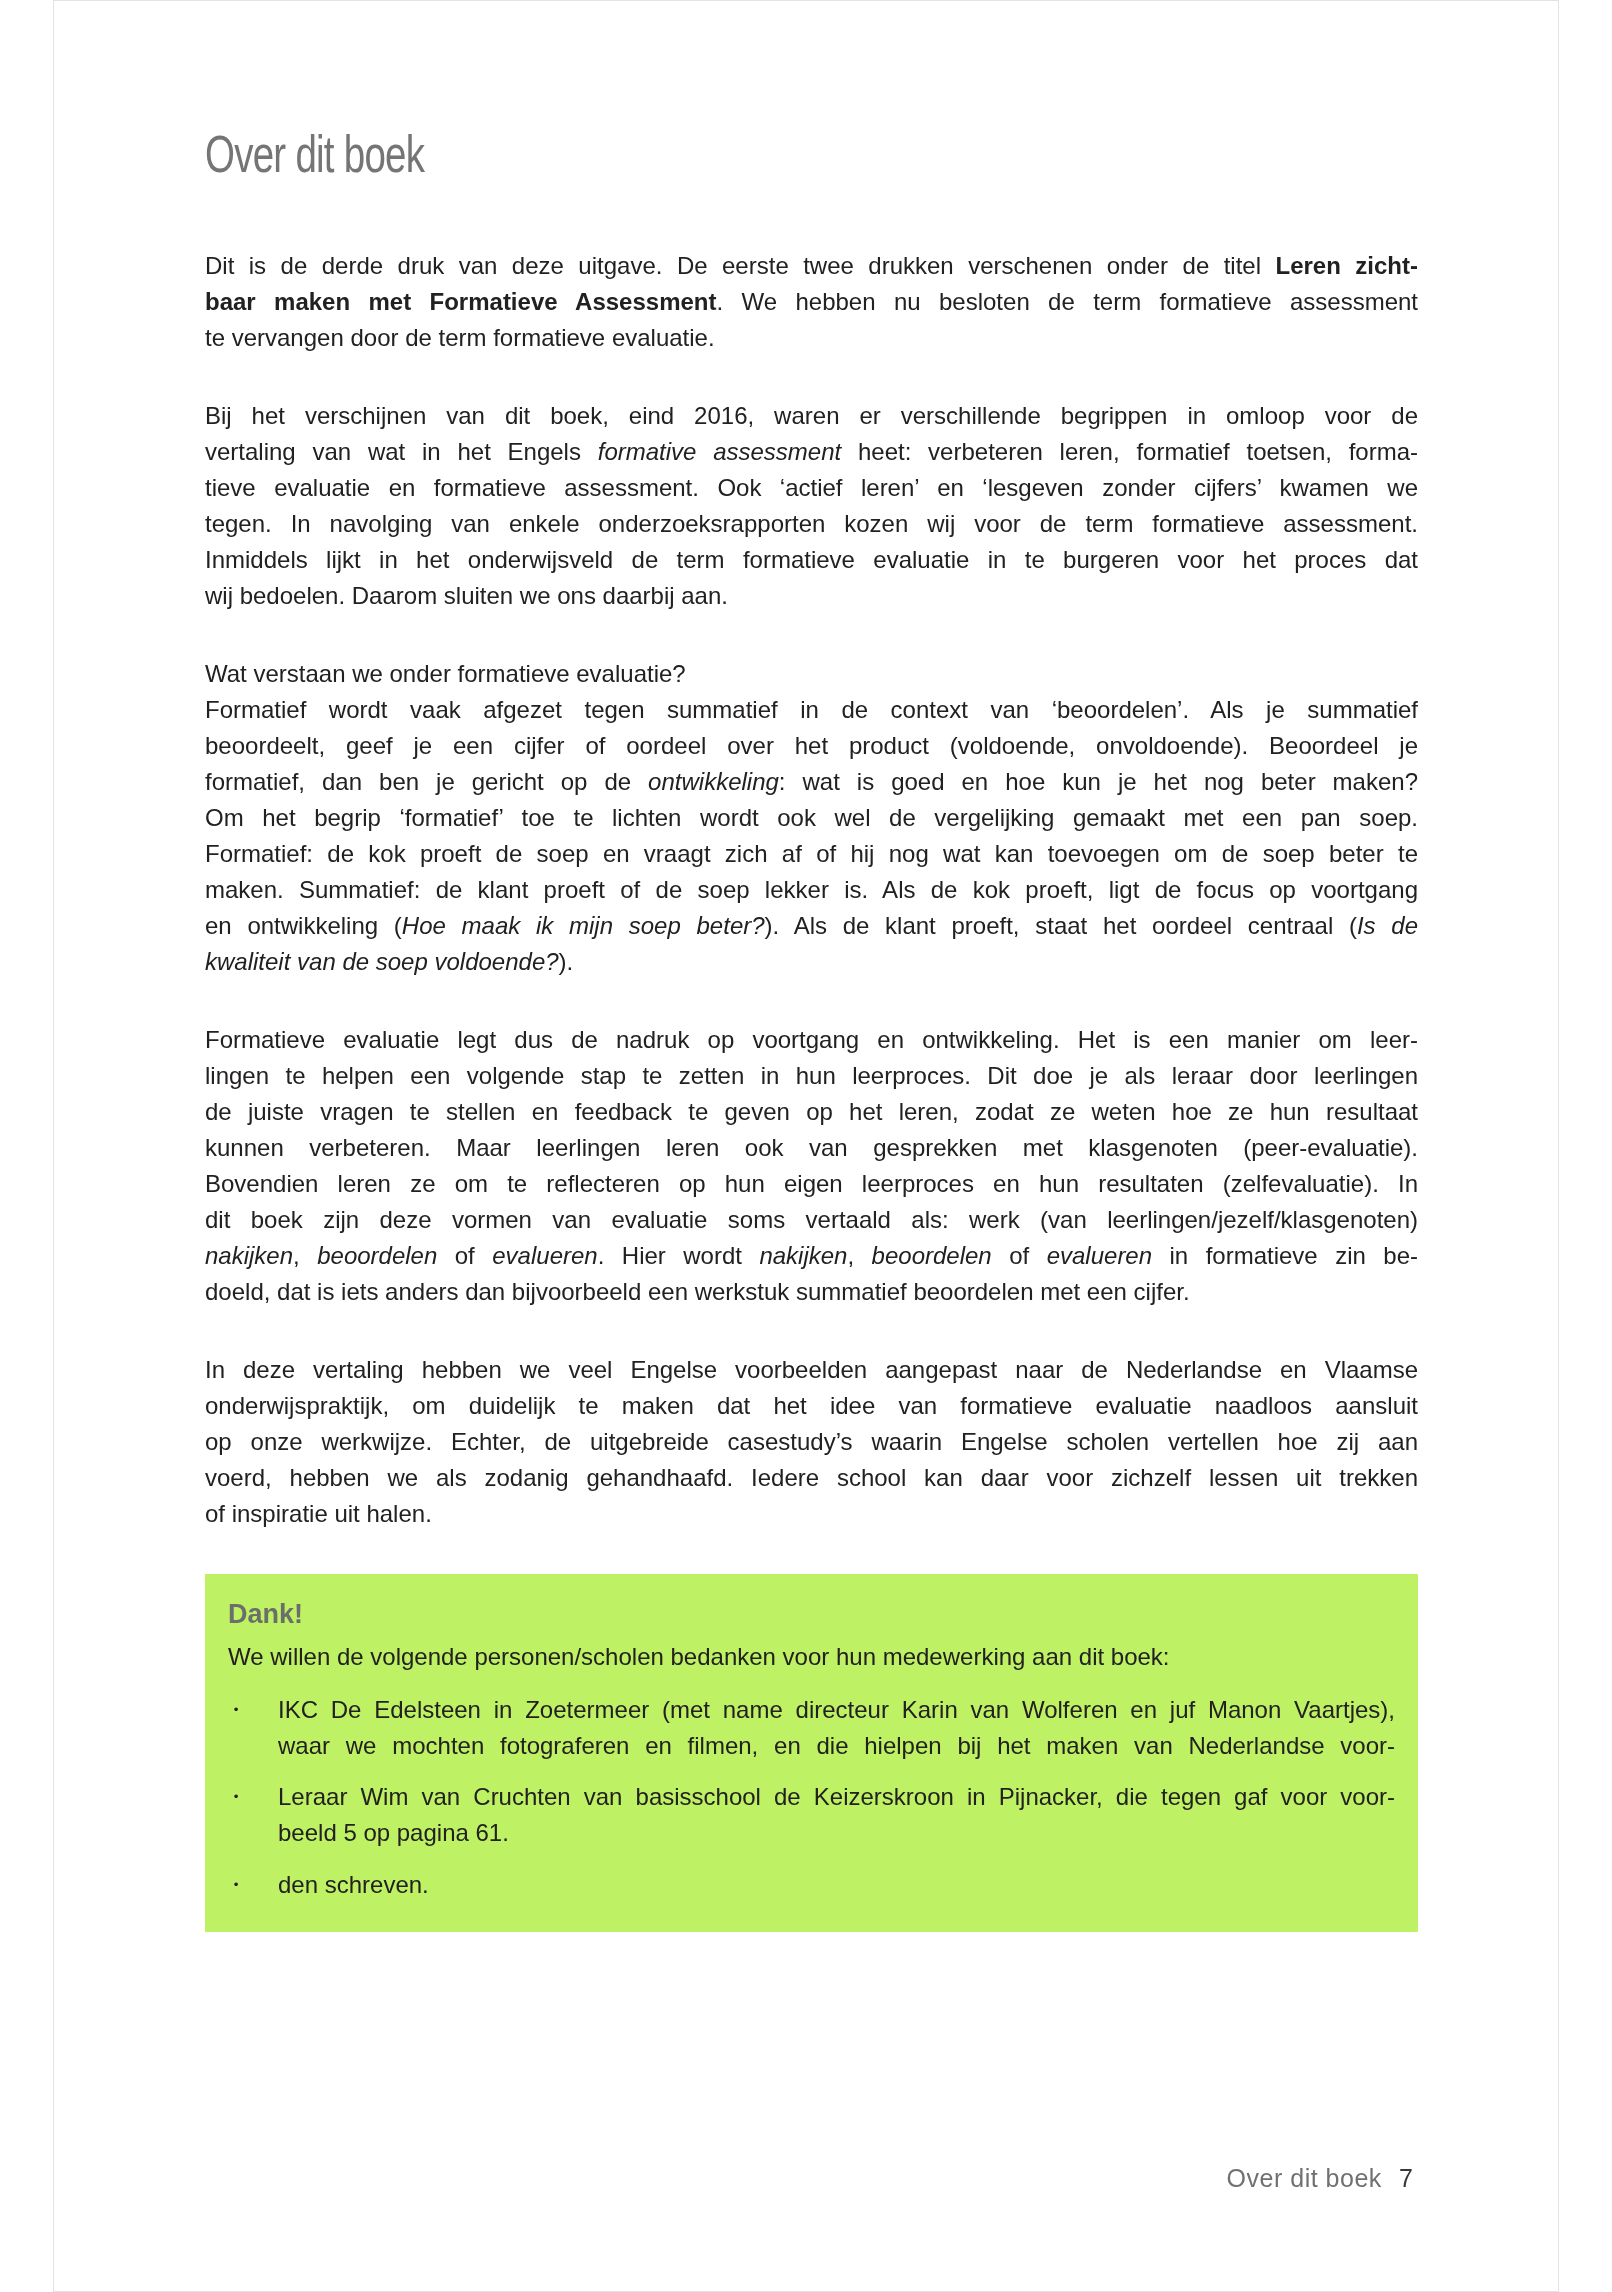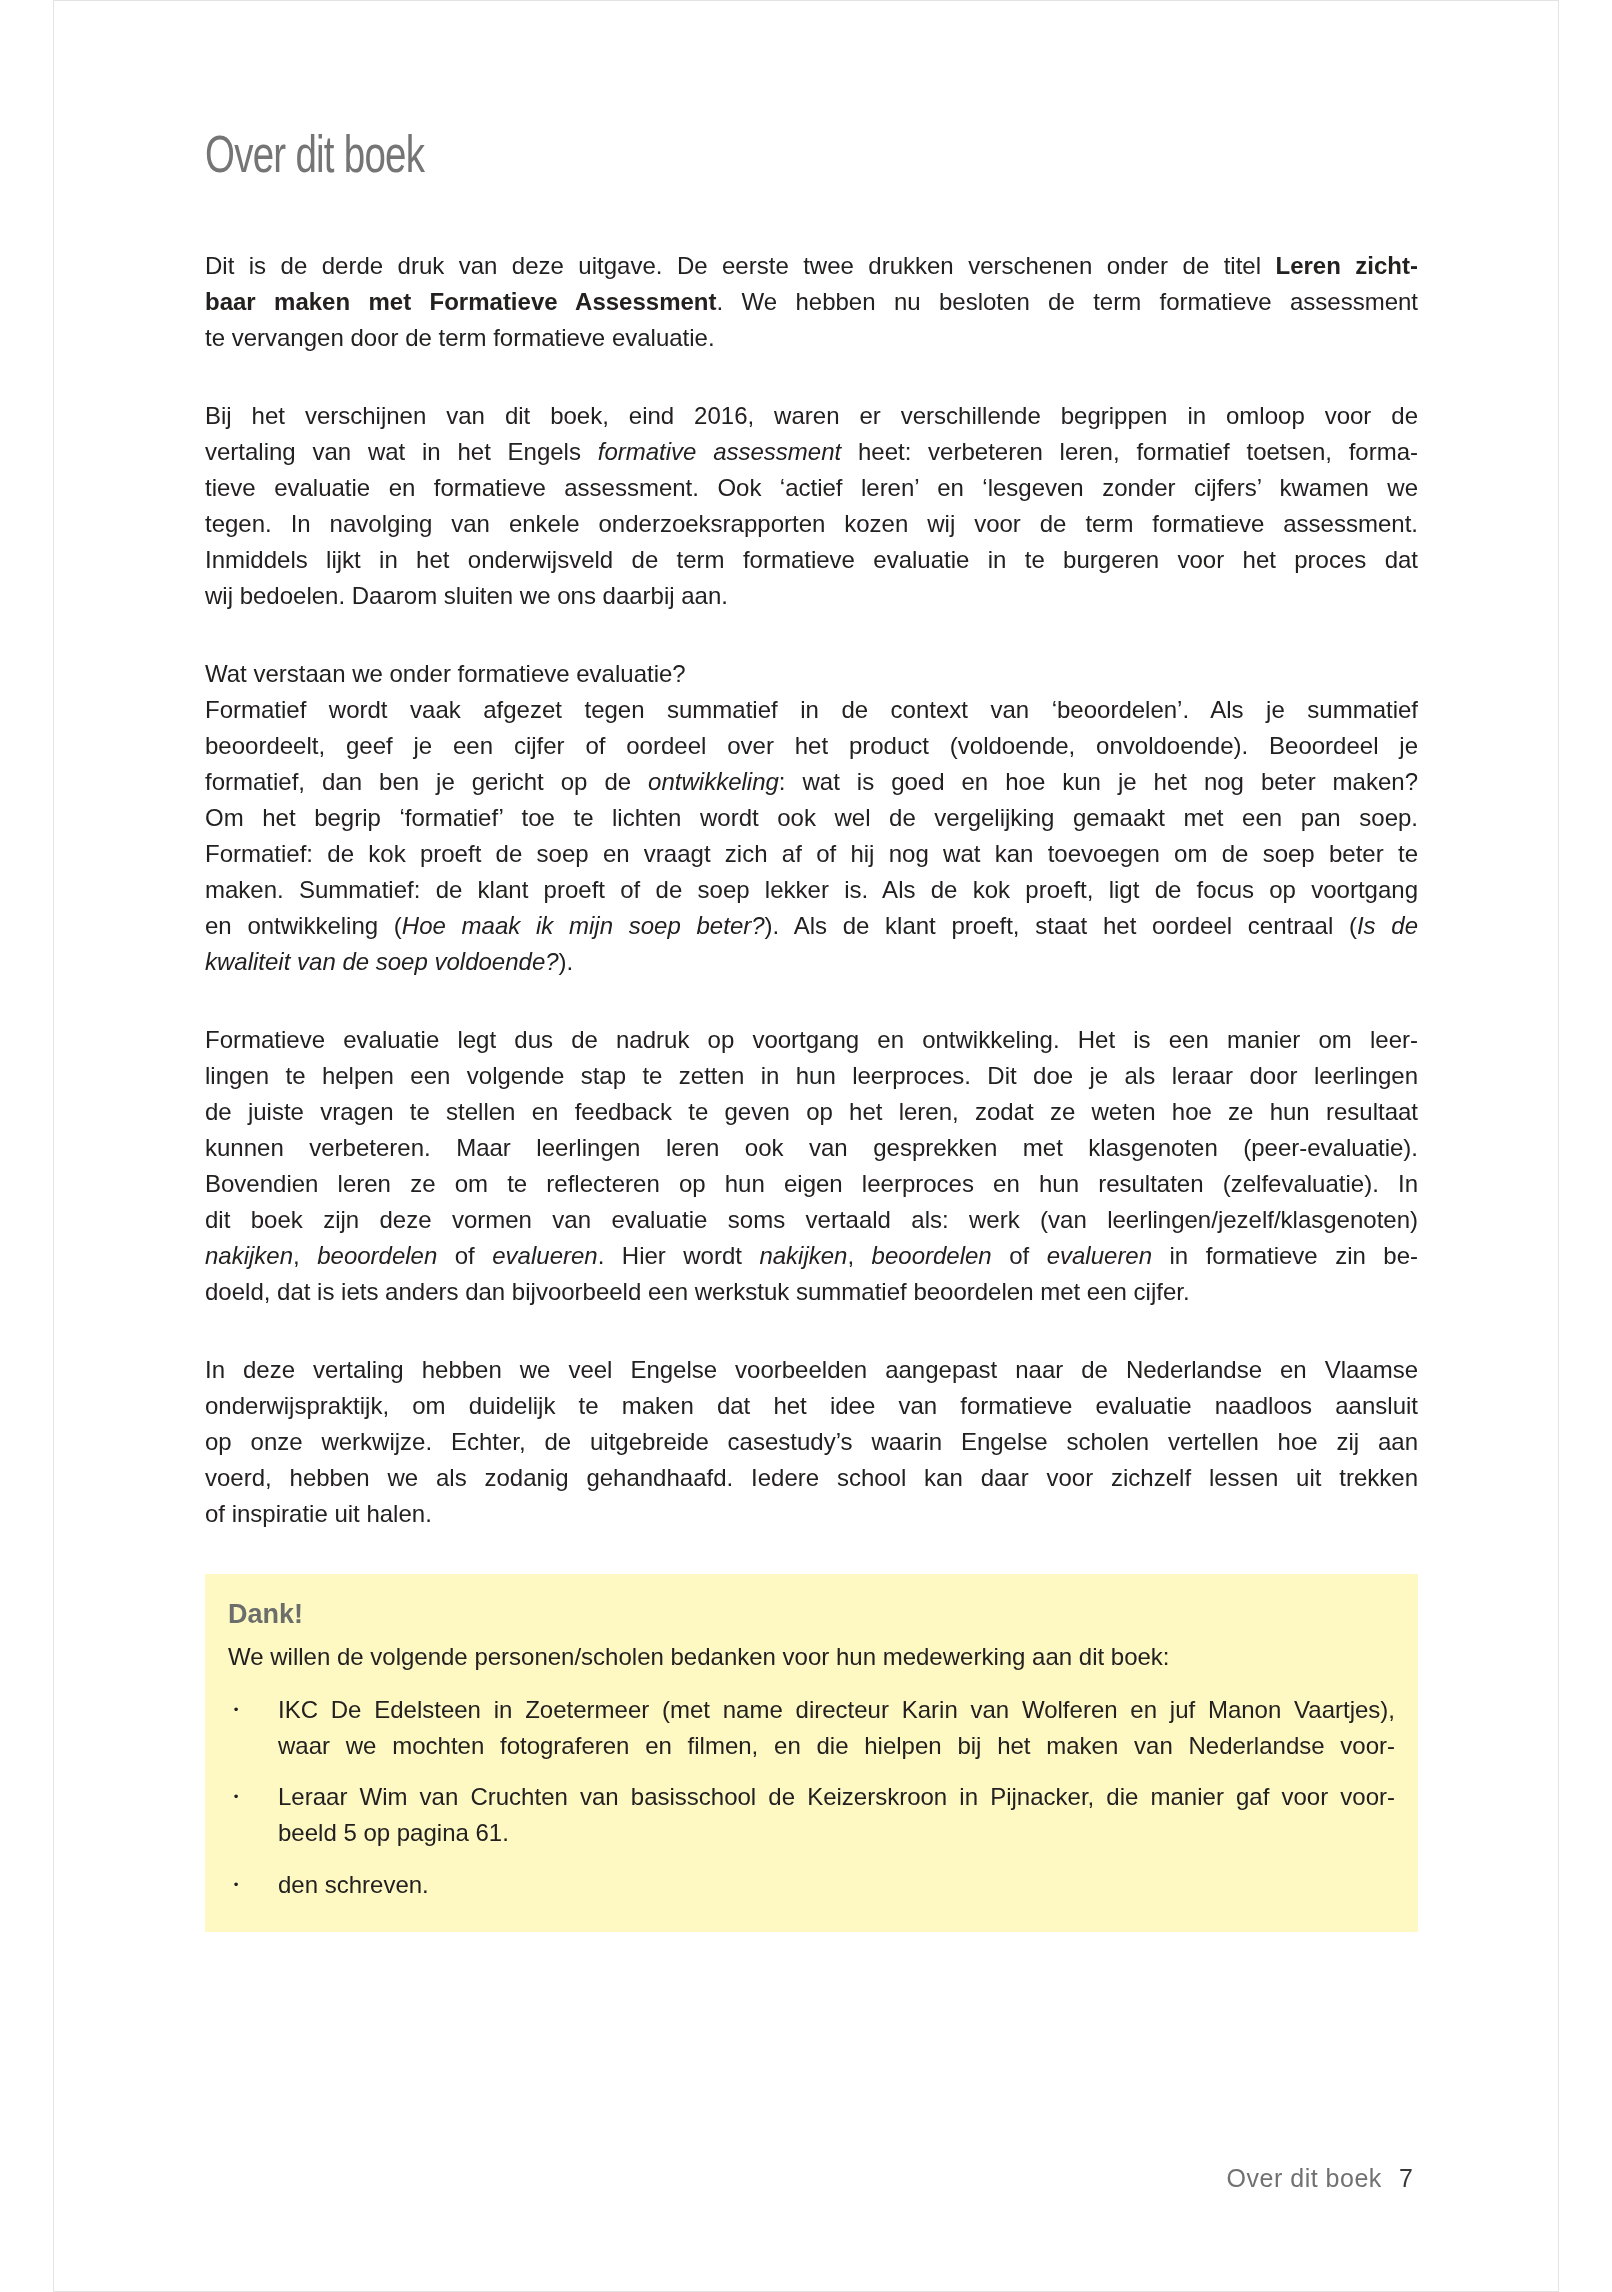--- a/index.html
+++ b/index.html
@@ -130,32 +130,32 @@
         </div>
         <div class="para">
           <div class="line j"><span>In deze vertaling hebben we veel Engelse voorbeelden aangepast naar de Nederlandse en Vlaamse</span></div>
           <div class="line j"><span>onderwijspraktijk, om duidelijk te maken dat het idee van formatieve evaluatie naadloos aansluit</span></div>
           <div class="line j"><span>op onze werkwijze. Echter, de uitgebreide casestudy’s waarin Engelse scholen vertellen hoe zij aan</span></div>
           <div class="line j"><span>voerd, hebben we als zodanig gehandhaafd. Iedere school kan daar voor zichzelf lessen uit trekken</span></div>
           <div class="line"><span>of inspiratie uit halen.</span></div>
         </div>
       </div>
 
-    <section class="thanks" id="thanks-box" style="background: #fef9c3;">
+    <section class="thanks" id="thanks-box" style="background: #bef264;">
       <h2 class="thanks-heading" style="color: rgb(108, 110, 107);">Dank!</h2>
       <p class="thanks-intro">We willen de volgende personen/scholen bedanken voor hun medewerking aan dit boek:</p>
       <ul class="thanks-list" id="thanks-list">
           <li>
             <span class="bullet">•</span>
             <div class="line j"><span>IKC De Edelsteen in Zoetermeer (met name directeur Karin van Wolferen en juf Manon Vaartjes),</span></div>
             <div class="line j"><span>waar we mochten fotograferen en filmen, en die hielpen bij het maken van Nederlandse voor-</span></div>
           </li>
           <li>
             <span class="bullet">•</span>
-            <div class="line j"><span>Leraar Wim van Cruchten van basisschool de Keizerskroon in Pijnacker, die manier gaf voor voor-</span></div>
+            <div class="line j"><span>Leraar Wim van Cruchten van basisschool de Keizerskroon in Pijnacker, die tegen gaf voor voor-</span></div>
             <div class="line"><span>beeld 5 op pagina 61.</span></div>
           </li>
           <li>
             <span class="bullet">•</span>
             <div class="line"><span>den schreven.</span></div>
           </li>
         </ul>
     </section>
   </div>
 

